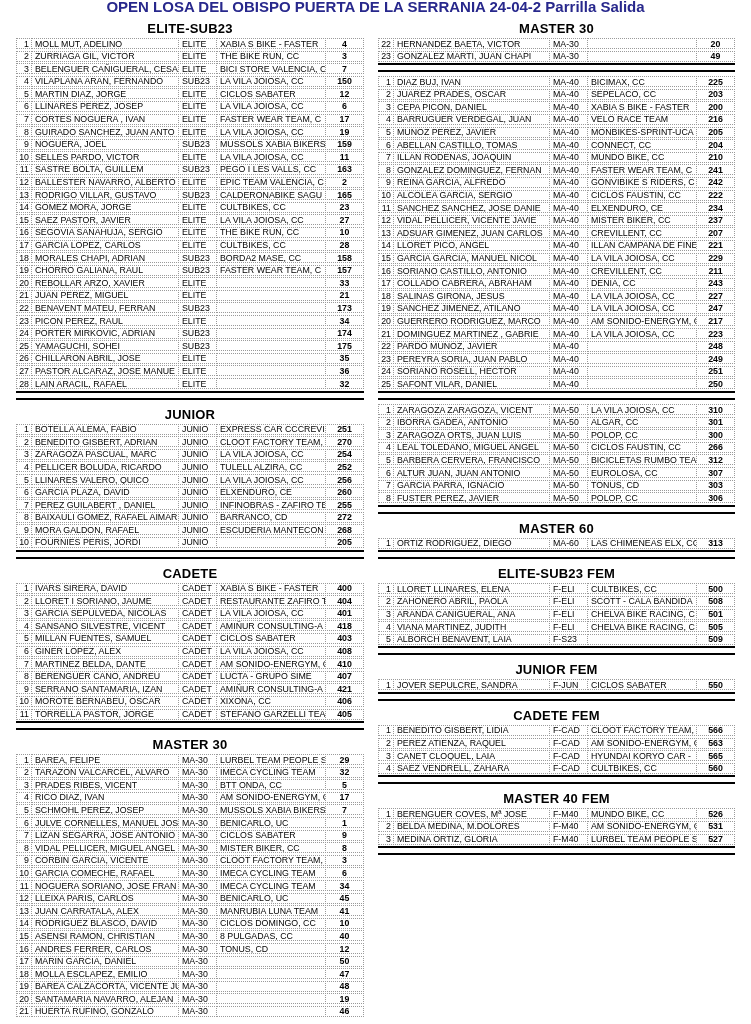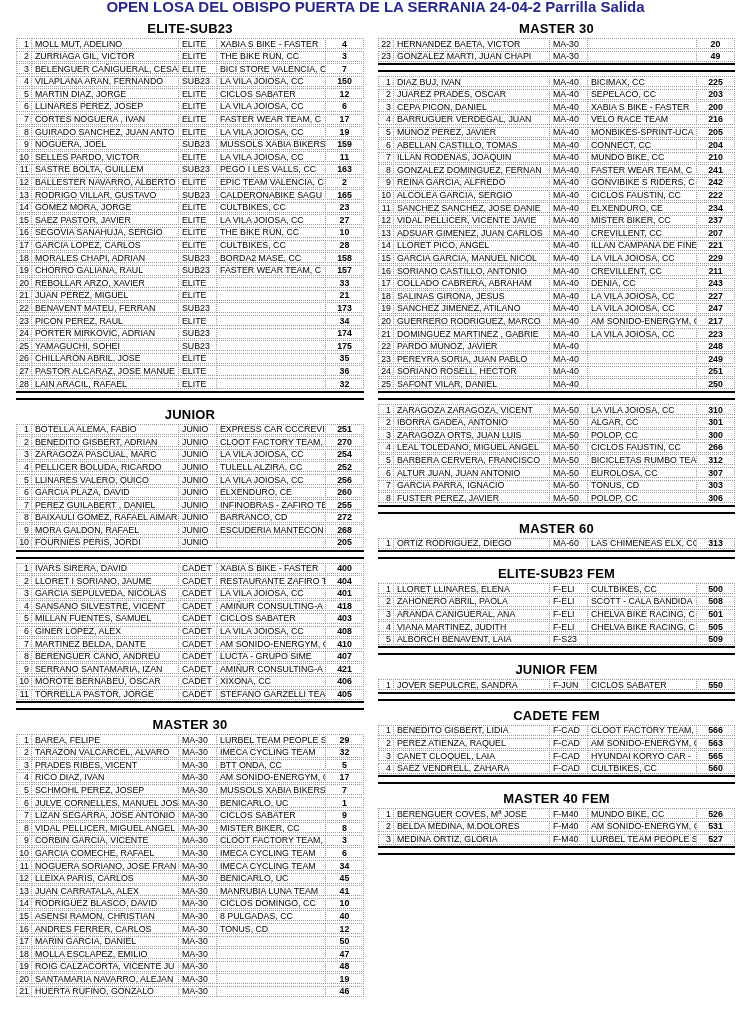--- a/index.html
+++ b/index.html
@@ -319,20 +319,21 @@
               <span class="c c-pos">10</span>
               <span class="c c-name">FOURNIES PERIS, JORDI</span>
               <span class="c c-cat">JUNIO</span>
               <span class="c c-team"></span>
               <span class="c c-num">205</span>
             </div>
           </div>
           <div class="end-bar"></div>
         </div>
         <div class="section">
+          <div class="sec-header">CADETE</div>
           <div>
             <div class="row">
               <span class="c c-pos">1</span>
               <span class="c c-name">IVARS SIRERA, DAVID</span>
               <span class="c c-cat">CADET</span>
               <span class="c c-team">XABIA S BIKE - FASTER</span>
               <span class="c c-num">400</span>
             </div>
             <div class="row">
               <span class="c c-pos">2</span>
@@ -531,21 +532,21 @@
             </div>
             <div class="row">
               <span class="c c-pos">18</span>
               <span class="c c-name">MOLLA ESCLAPEZ, EMILIO</span>
               <span class="c c-cat">MA-30</span>
               <span class="c c-team"></span>
               <span class="c c-num">47</span>
             </div>
             <div class="row">
               <span class="c c-pos">19</span>
-              <span class="c c-name">ROIG CALZACORTA, VICENTE JU</span>
+              <span class="c c-name">BAREA CALZACORTA, VICENTE JU</span>
               <span class="c c-cat">MA-30</span>
               <span class="c c-team"></span>
               <span class="c c-num">48</span>
             </div>
             <div class="row">
               <span class="c c-pos">20</span>
               <span class="c c-name">SANTAMARIA NAVARRO, ALEJAN</span>
               <span class="c c-cat">MA-30</span>
               <span class="c c-team"></span>
               <span class="c c-num">19</span>

